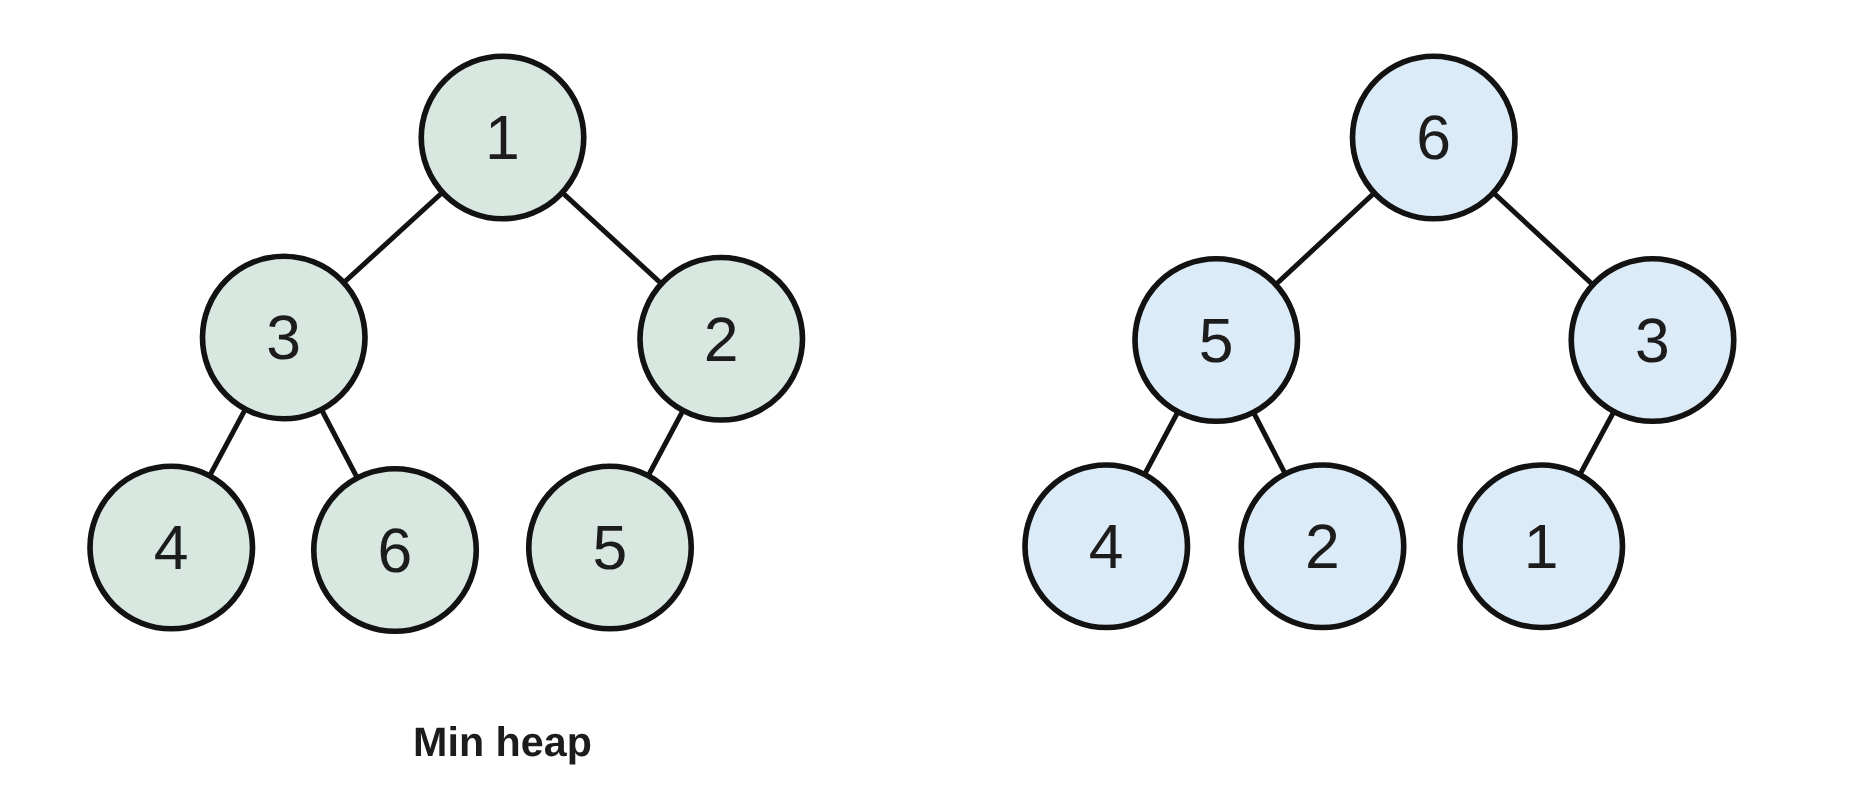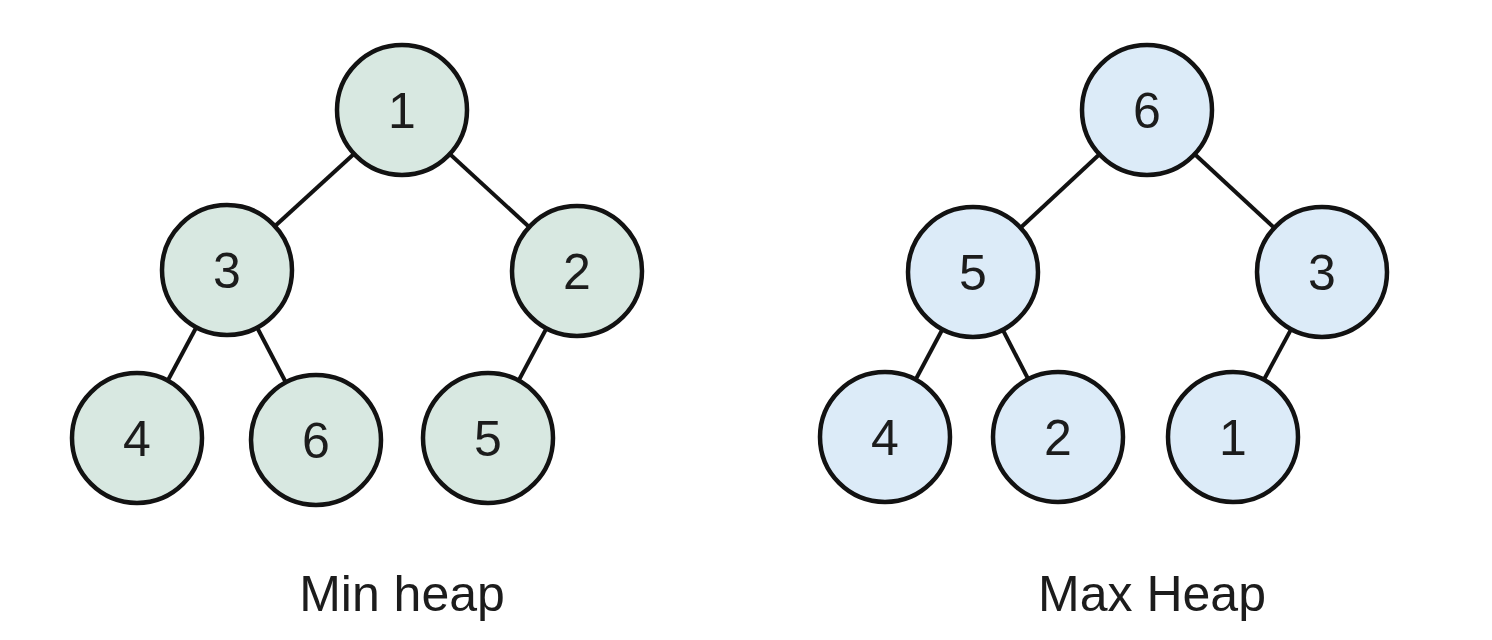--- a/index.html
+++ b/index.html
@@ -22,22 +22,22 @@
     display: block;
   }
   .node-value {
     font-family: "Liberation Sans", sans-serif;
     font-size: 50px;
     font-weight: 400;
   }
   .tree-label {
     position: absolute;
     transform: translate(-50%, -50%);
-    font-size: 50px;
-    font-weight: 400;
+    font-size: 33px;
+    font-weight: 700;
     color: #1c1c1c;
     white-space: nowrap;
   }
 </style>
 </head>
 <body>
 
 <div class="canvas">
   <svg id="tree-svg" width="1492" height="640" viewBox="0 0 1492 640">
       <g>
@@ -73,14 +73,13 @@
         <text x="1322" y="272" text-anchor="middle" dy="0.35em" class="node-value" fill="#1c1c1c">3</text>
         <circle cx="885" cy="437" r="65" fill="#dcebf8" stroke="#121212" stroke-width="4.5"></circle>
         <text x="885" y="437" text-anchor="middle" dy="0.35em" class="node-value" fill="#1c1c1c">4</text>
         <circle cx="1058" cy="437" r="65" fill="#dcebf8" stroke="#121212" stroke-width="4.5"></circle>
         <text x="1058" y="437" text-anchor="middle" dy="0.35em" class="node-value" fill="#1c1c1c">2</text>
         <circle cx="1233" cy="437" r="65" fill="#dcebf8" stroke="#121212" stroke-width="4.5"></circle>
         <text x="1233" y="437" text-anchor="middle" dy="0.35em" class="node-value" fill="#1c1c1c">1</text>
       </g>
     </svg>
   <div class="tree-label" style="left: 402px; top: 594px;">Min heap</div>
-  <div class="tree-label" style="left: 1152px; top: 594px;">Max Heap</div>
 </div>
 
 </body></html>

